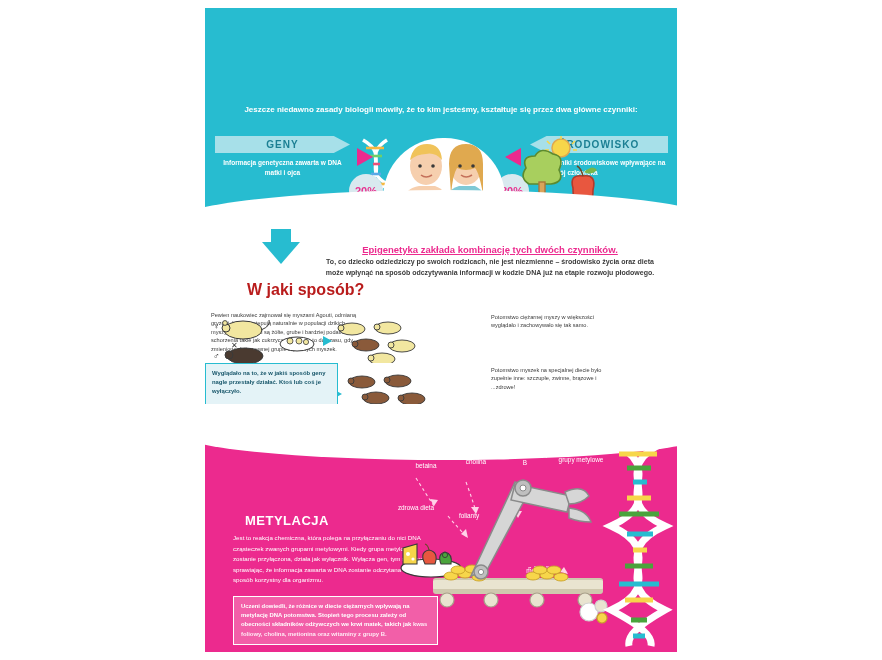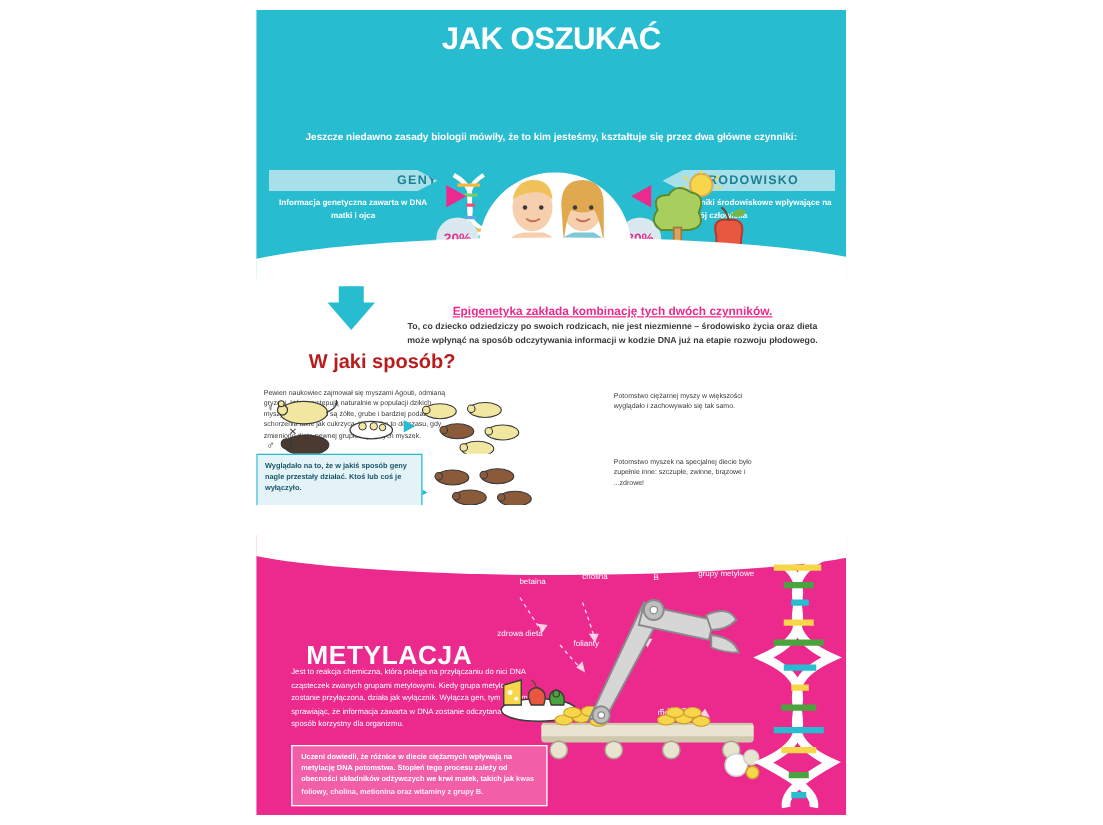--- a/index.html
+++ b/index.html
@@ -14,21 +14,21 @@
   .title{position:absolute;left:0;top:10px;width:472px;text-align:center;color:#ffffff;
     font-weight:bold;font-size:25px;line-height:27px;letter-spacing:-0.5px;font-family:"Liberation Sans",sans-serif;}
   .subtitle{position:absolute;left:0;top:80px;width:472px;text-align:center;color:#f5e53c;
     font-weight:bold;font-size:11px;}
   .subtitle2{position:absolute;left:0;top:97px;width:472px;text-align:center;color:#ffffff;
     font-weight:bold;font-size:8px;}
 
   
   .ribbon{position:absolute;height:17px;background:#a7e0e9;color:#1b7f93;font-weight:bold;
     font-size:10px;display:flex;align-items:center;justify-content:center;letter-spacing:1px;}
-  .ribbon.left{left:10px;top:128px;width:135px;clip-path:polygon(0 0,88% 0,100% 50%,88% 100%,0 100%);justify-content:flex-end;}
+  .ribbon.left{left:10px;top:128px;width:135px;clip-path:polygon(0 0,88% 0,100% 50%,88% 100%,0 100%);}
   .ribbon.right{left:325px;top:128px;width:138px;clip-path:polygon(12% 0,100% 0,100% 100%,12% 100%,0 50%);}
   .rib-txt{position:absolute;font-size:6.5px;color:#ffffff;line-height:10px;font-weight:bold;}
   .rib-txt.left{left:10px;top:150px;width:135px;text-align:center;}
   .rib-txt.right{left:340px;top:150px;width:125px;text-align:left;}
 
   .pct{position:absolute;width:34px;height:34px;border-radius:50%;background:#d9e9ef;
     color:#e8318f;font-weight:bold;font-size:11px;display:flex;align-items:center;justify-content:center;}
   .pct.l{left:144px;top:166px;}
   .pct.r{left:290px;top:166px;}
 
@@ -60,21 +60,21 @@
     font-size:5.9px;line-height:9px;font-weight:bold;}
 
   .mice-row{position:absolute;display:flex;align-items:center;gap:4px;}
   .mr1{left:6px;top:95px;}
   .mr2{left:6px;top:148px;}
   .arr-t{width:0;height:0;border-top:5px solid transparent;border-bottom:5px solid transparent;border-left:9px solid #27bcd0;}
 
   
   .pink{position:absolute;left:0;top:420px;width:472px;height:224px;background:#ec2a8e;}
   .pink-curve{position:absolute;left:-30px;top:-24px;width:540px;height:56px;background:#ffffff;border-radius:0 0 50% 50%;}
-  .met-h{position:absolute;left:40px;top:85px;color:#ffffff;font-weight:bold;font-size:21px;letter-spacing:0.5px;}
+  .met-h{position:absolute;left:40px;top:85px;color:#ffffff;font-weight:bold;font-size:13px;letter-spacing:0.5px;}
   .met-b{position:absolute;left:28px;top:105px;width:195px;color:#ffffff;font-size:6.2px;line-height:10.5px;}
   .met-call{position:absolute;left:28px;top:168px;width:205px;background:#f25fa8;border:1px solid #ffffff;
     box-sizing:border-box;padding:5px 7px;color:#ffffff;font-size:5.9px;line-height:9.2px;font-weight:bold;}
   .met-call b{color:#ffe9f4;}
 
   .lab{position:absolute;color:#ffffff;font-size:6.4px;text-align:center;line-height:8.5px;}
 
   .belt{position:absolute;left:228px;top:150px;width:170px;height:11px;background:#e9e4d0;
     border-top:2px solid #cfc8ae;border-radius:3px;}
   .belt2{position:absolute;left:228px;top:161px;width:170px;height:5px;background:#cfc8ae;border-radius:0 0 3px 3px;}
@@ -84,21 +84,20 @@
 </style>
 </head>
 <body>
 
 <div class="page">
  <div class="sheet">
 
   <div class="teal">
 
     <div class="title">
-      <div>JAK OSZUKAĆ</div>
     </div>
     <div class="subtitle2">Jeszcze niedawno zasady biologii mówiły, że to kim jesteśmy, kształtuje się przez dwa główne czynniki:</div>
 
     <svg class="dna-l" style="position:absolute;left:148px;top:130px;" width="46" height="88" viewBox="0 0 46 88">
       <path d="M10 2 C38 18, 8 32, 34 46 C8 60, 38 72, 12 86" stroke="#ffffff" stroke-width="3.5" fill="none"></path>
       <path d="M34 2 C8 18, 38 32, 12 46 C38 60, 8 72, 32 86" stroke="#ffffff" stroke-width="3.5" fill="none"></path>
       <g stroke-width="2.6">
         <line x1="13" y1="10" x2="31" y2="10" stroke="#f5b942"></line>
         <line x1="17" y1="18" x2="29" y2="18" stroke="#6fcf6a"></line>
         <line x1="20" y1="26" x2="27" y2="26" stroke="#e8507a"></line>

